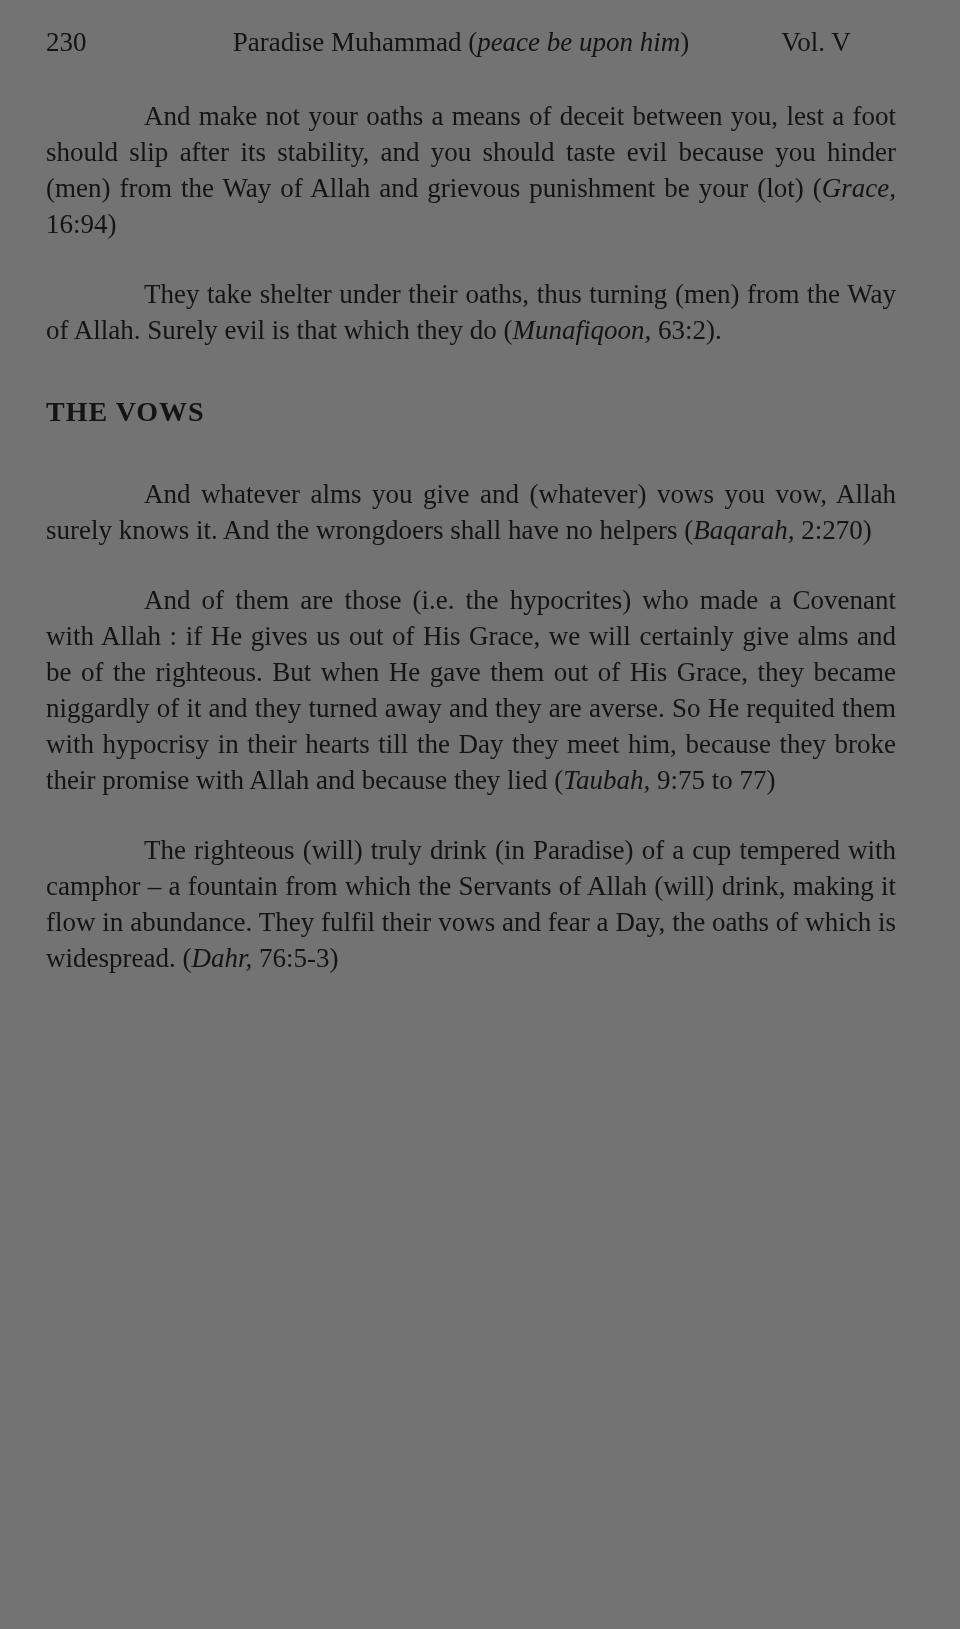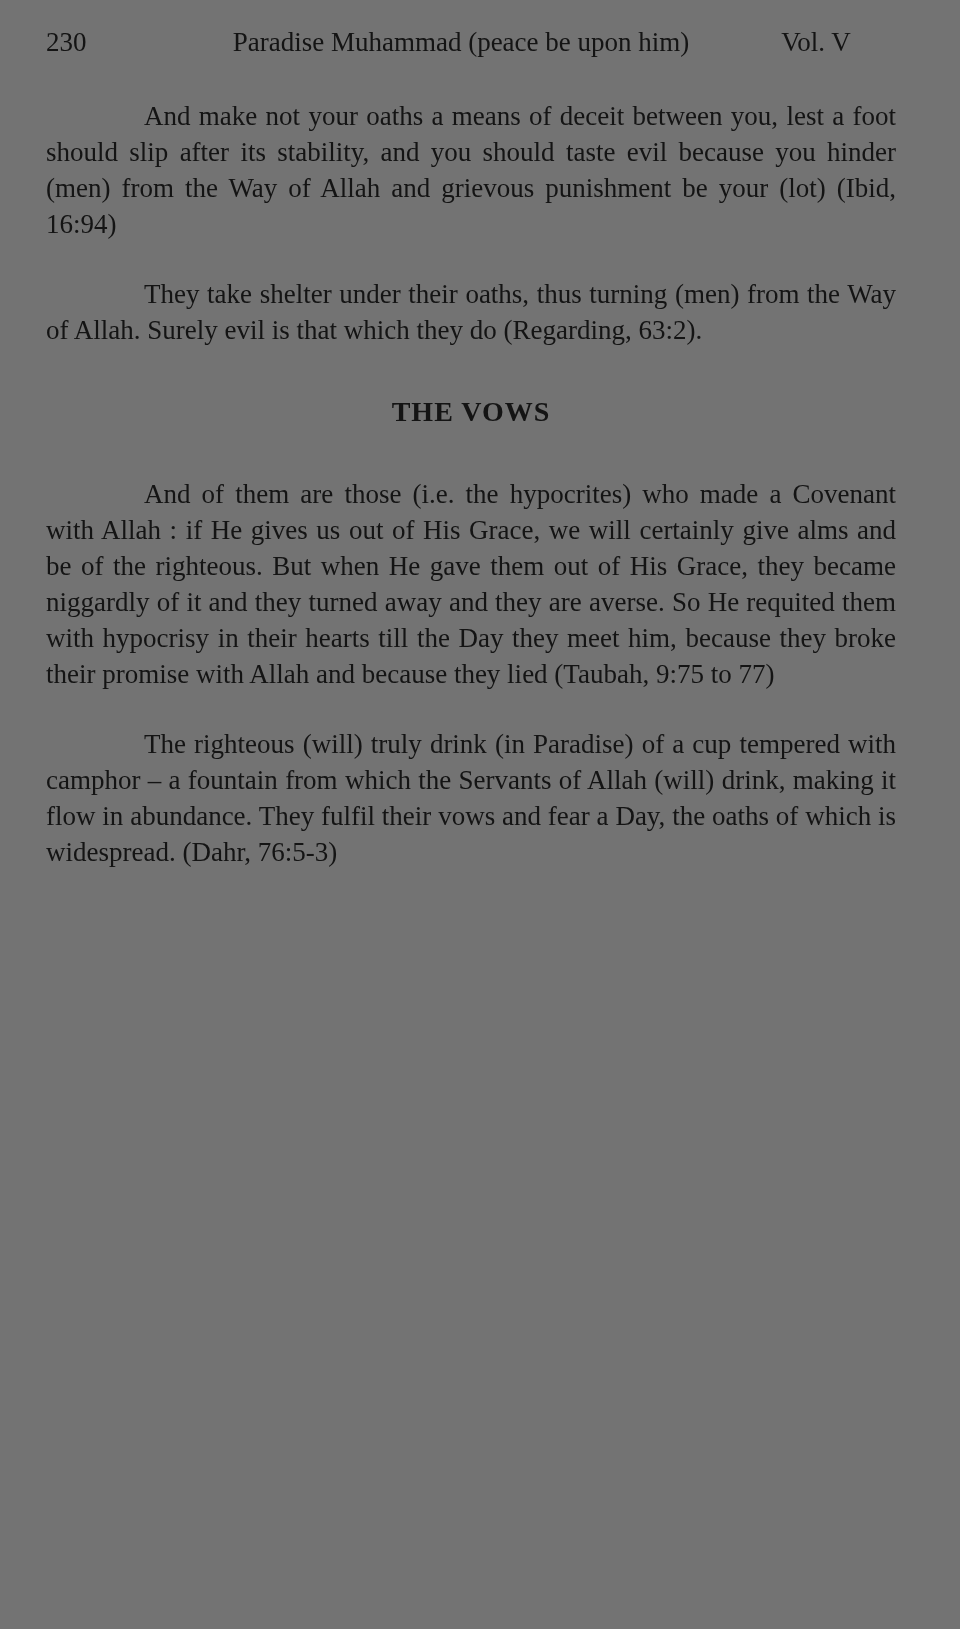--- a/index.html
+++ b/index.html
@@ -46,40 +46,41 @@
     line-height: 36px;
   }
   .para {
     margin: 0 0 34px 0;
     text-align: justify;
     text-indent: 98px;
   }
   .section-heading {
     font-size: 28px;
     font-weight: bold;
-    text-align: center;
     letter-spacing: 1px;
     margin: 46px 0 46px 0;
     line-height: 36px;
   }
   .it {
+    font-style: italic;
   }
 </style>
 </head>
 <body>
 
 <div class="page">
 
   <div class="page-header">
     <span class="page-number">230</span>
     <span class="header-title"><span>Paradise Muhammad (</span><span class="it">peace be upon him</span><span>)</span></span>
     <span class="volume">Vol. V</span>
   </div>
 
   <div class="page-content">
-      <p class="para"><span>And make not your oaths a means of deceit between you, lest a foot should slip after its stability, and you should taste evil because you hinder (men) from the Way of Allah and grievous punishment be your (lot) (</span><span class="it">Ibid,</span><span> 16:94)</span></p>
-      <p class="para"><span>They take shelter under their oaths, thus turning (men) from the Way of Allah. Surely evil is that which they do (</span><span class="it">Regarding,</span><span> 63:2).</span></p>
+      <p class="para"><span>And make not your oaths a means of deceit between you, lest a foot should slip after its stability, and you should taste evil because you hinder (men) from the Way of Allah and grievous punishment be your (lot) (</span><span class="it">Grace,</span><span> 16:94)</span></p>
+      <p class="para"><span>They take shelter under their oaths, thus turning (men) from the Way of Allah. Surely evil is that which they do (</span><span class="it">Munafiqoon,</span><span> 63:2).</span></p>
       <h2 class="section-heading">THE VOWS</h2>
+      <p class="para"><span>And whatever alms you give and (whatever) vows you vow, Allah surely knows it. And the wrongdoers shall have no helpers (</span><span class="it">Baqarah,</span><span> 2:270)</span></p>
       <p class="para"><span>And of them are those (i.e. the hypocrites) who made a Covenant with Allah : if He gives us out of His Grace, we will certainly give alms and be of the righteous. But when He gave them out of His Grace, they became niggardly of it and they turned away and they are averse. So He requited them with hypocrisy in their hearts till the Day they meet him, because they broke their promise with Allah and because they lied (</span><span class="it">Taubah,</span><span> 9:75 to 77)</span></p>
       <p class="para"><span>The righteous (will) truly drink (in Paradise) of a cup tempered with camphor – a fountain from which the Servants of Allah (will) drink, making it flow in abundance. They fulfil their vows and fear a Day, the oaths of which is widespread. (</span><span class="it">Dahr,</span><span> 76:5-3)</span></p>
     </div>
 
 </div>
 
 </body></html>

